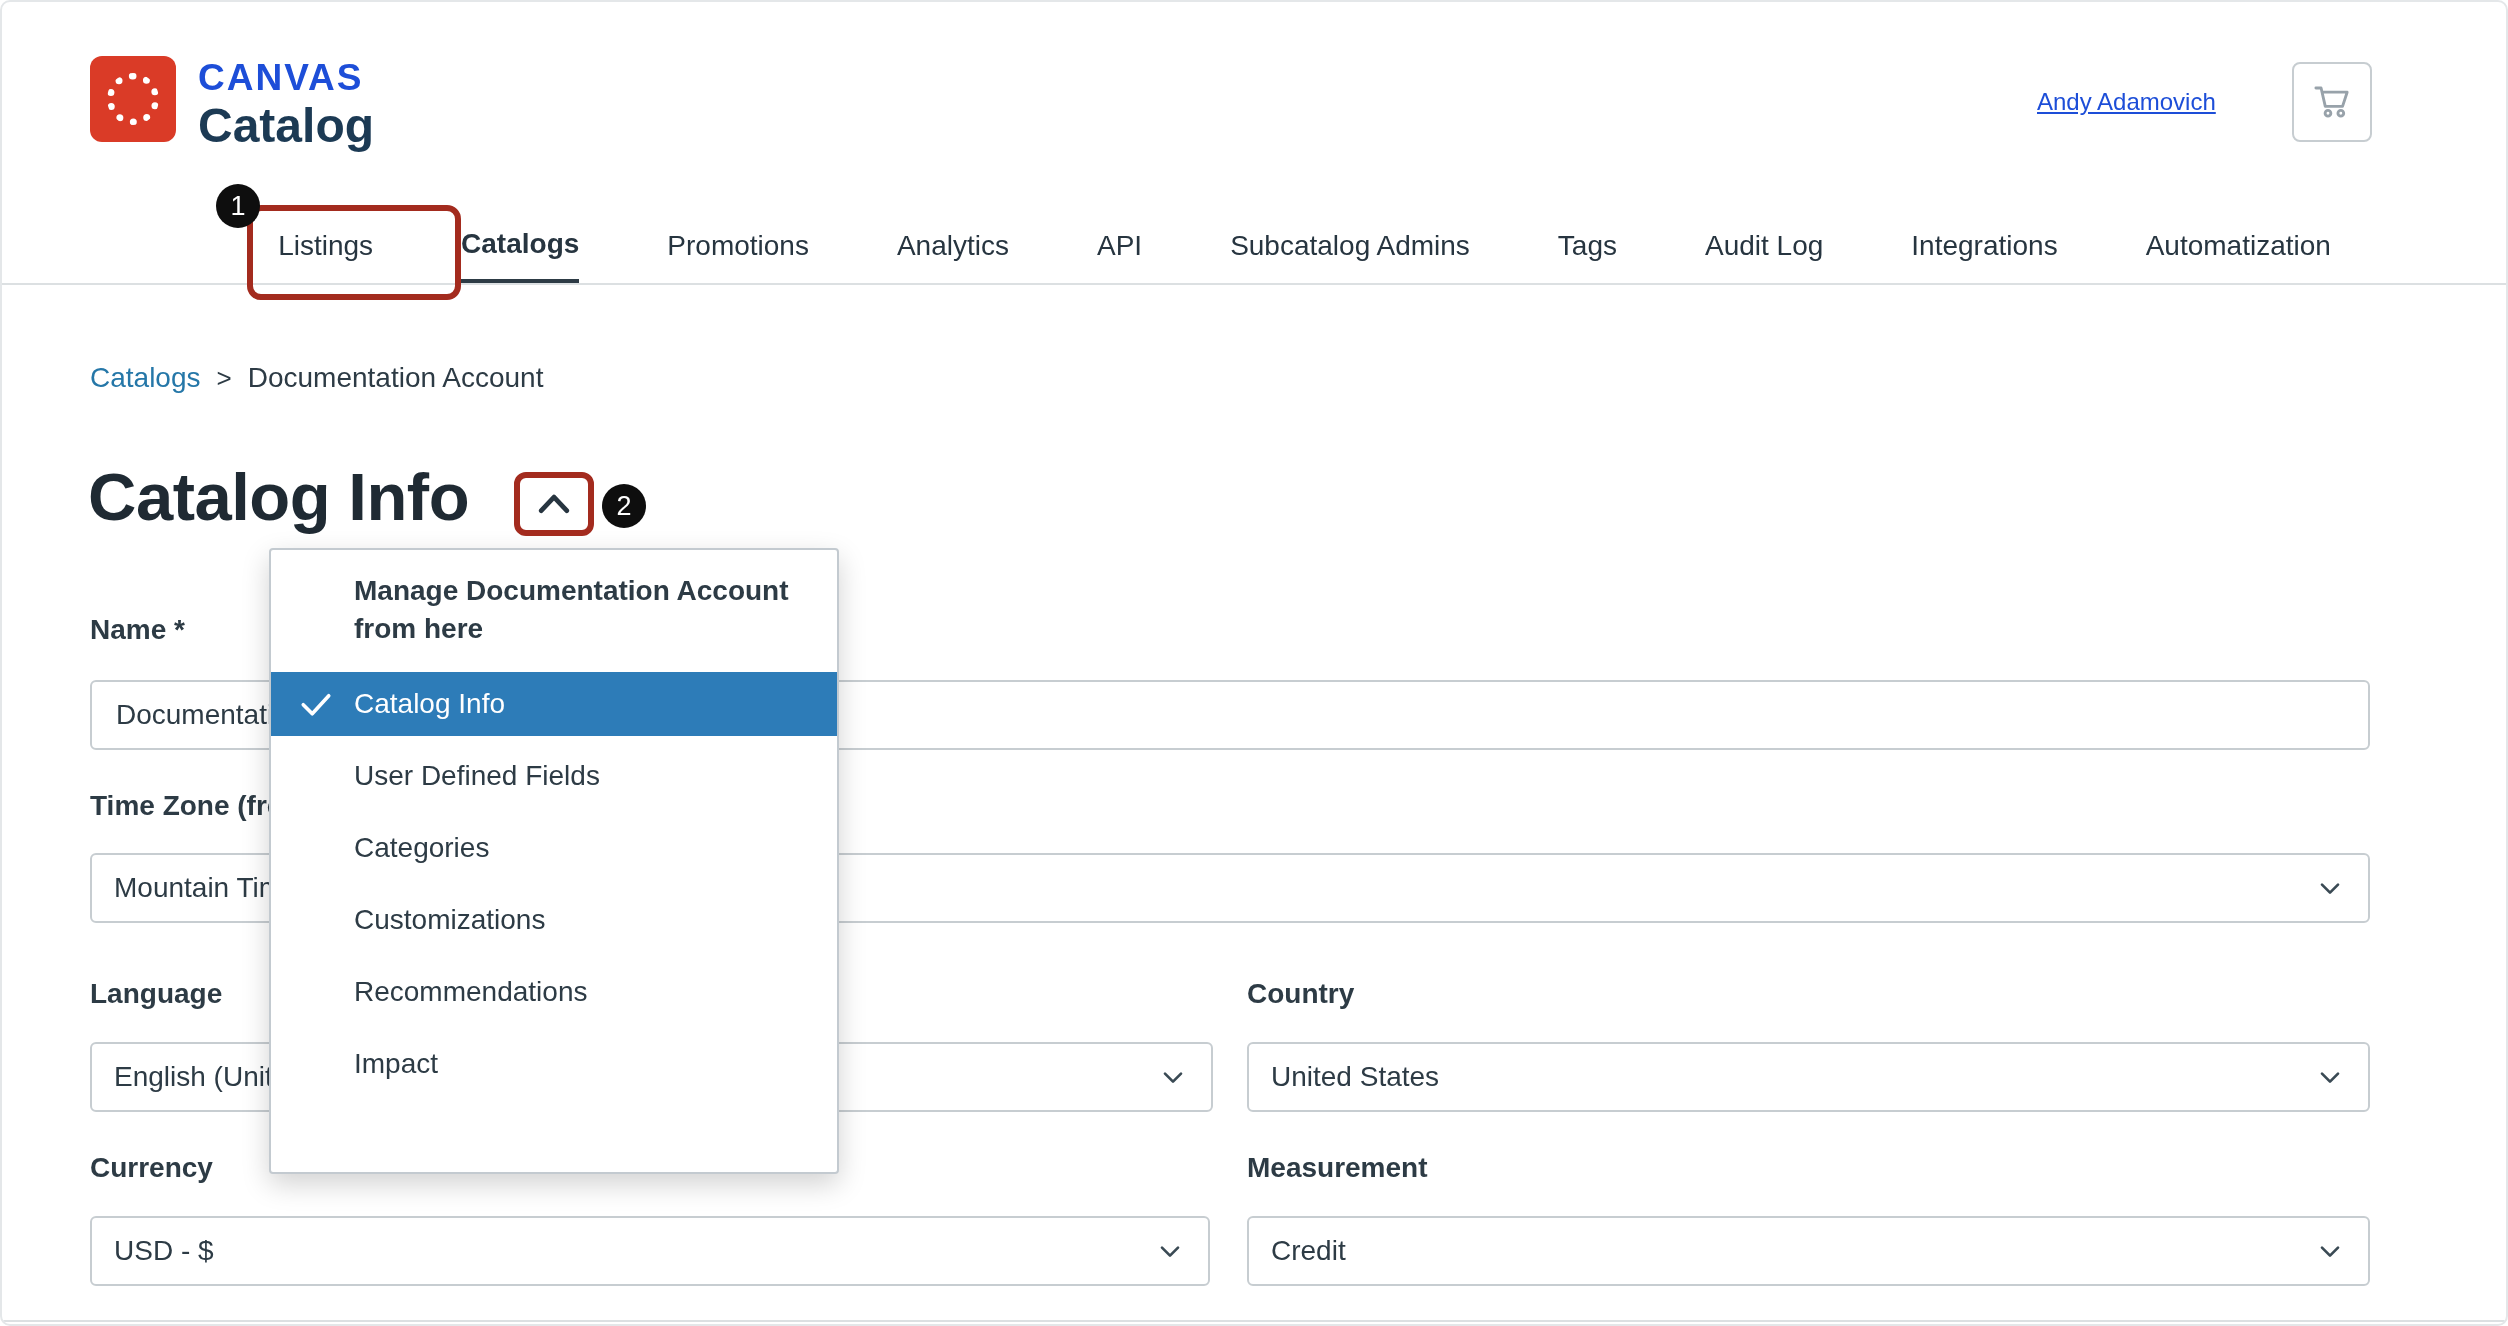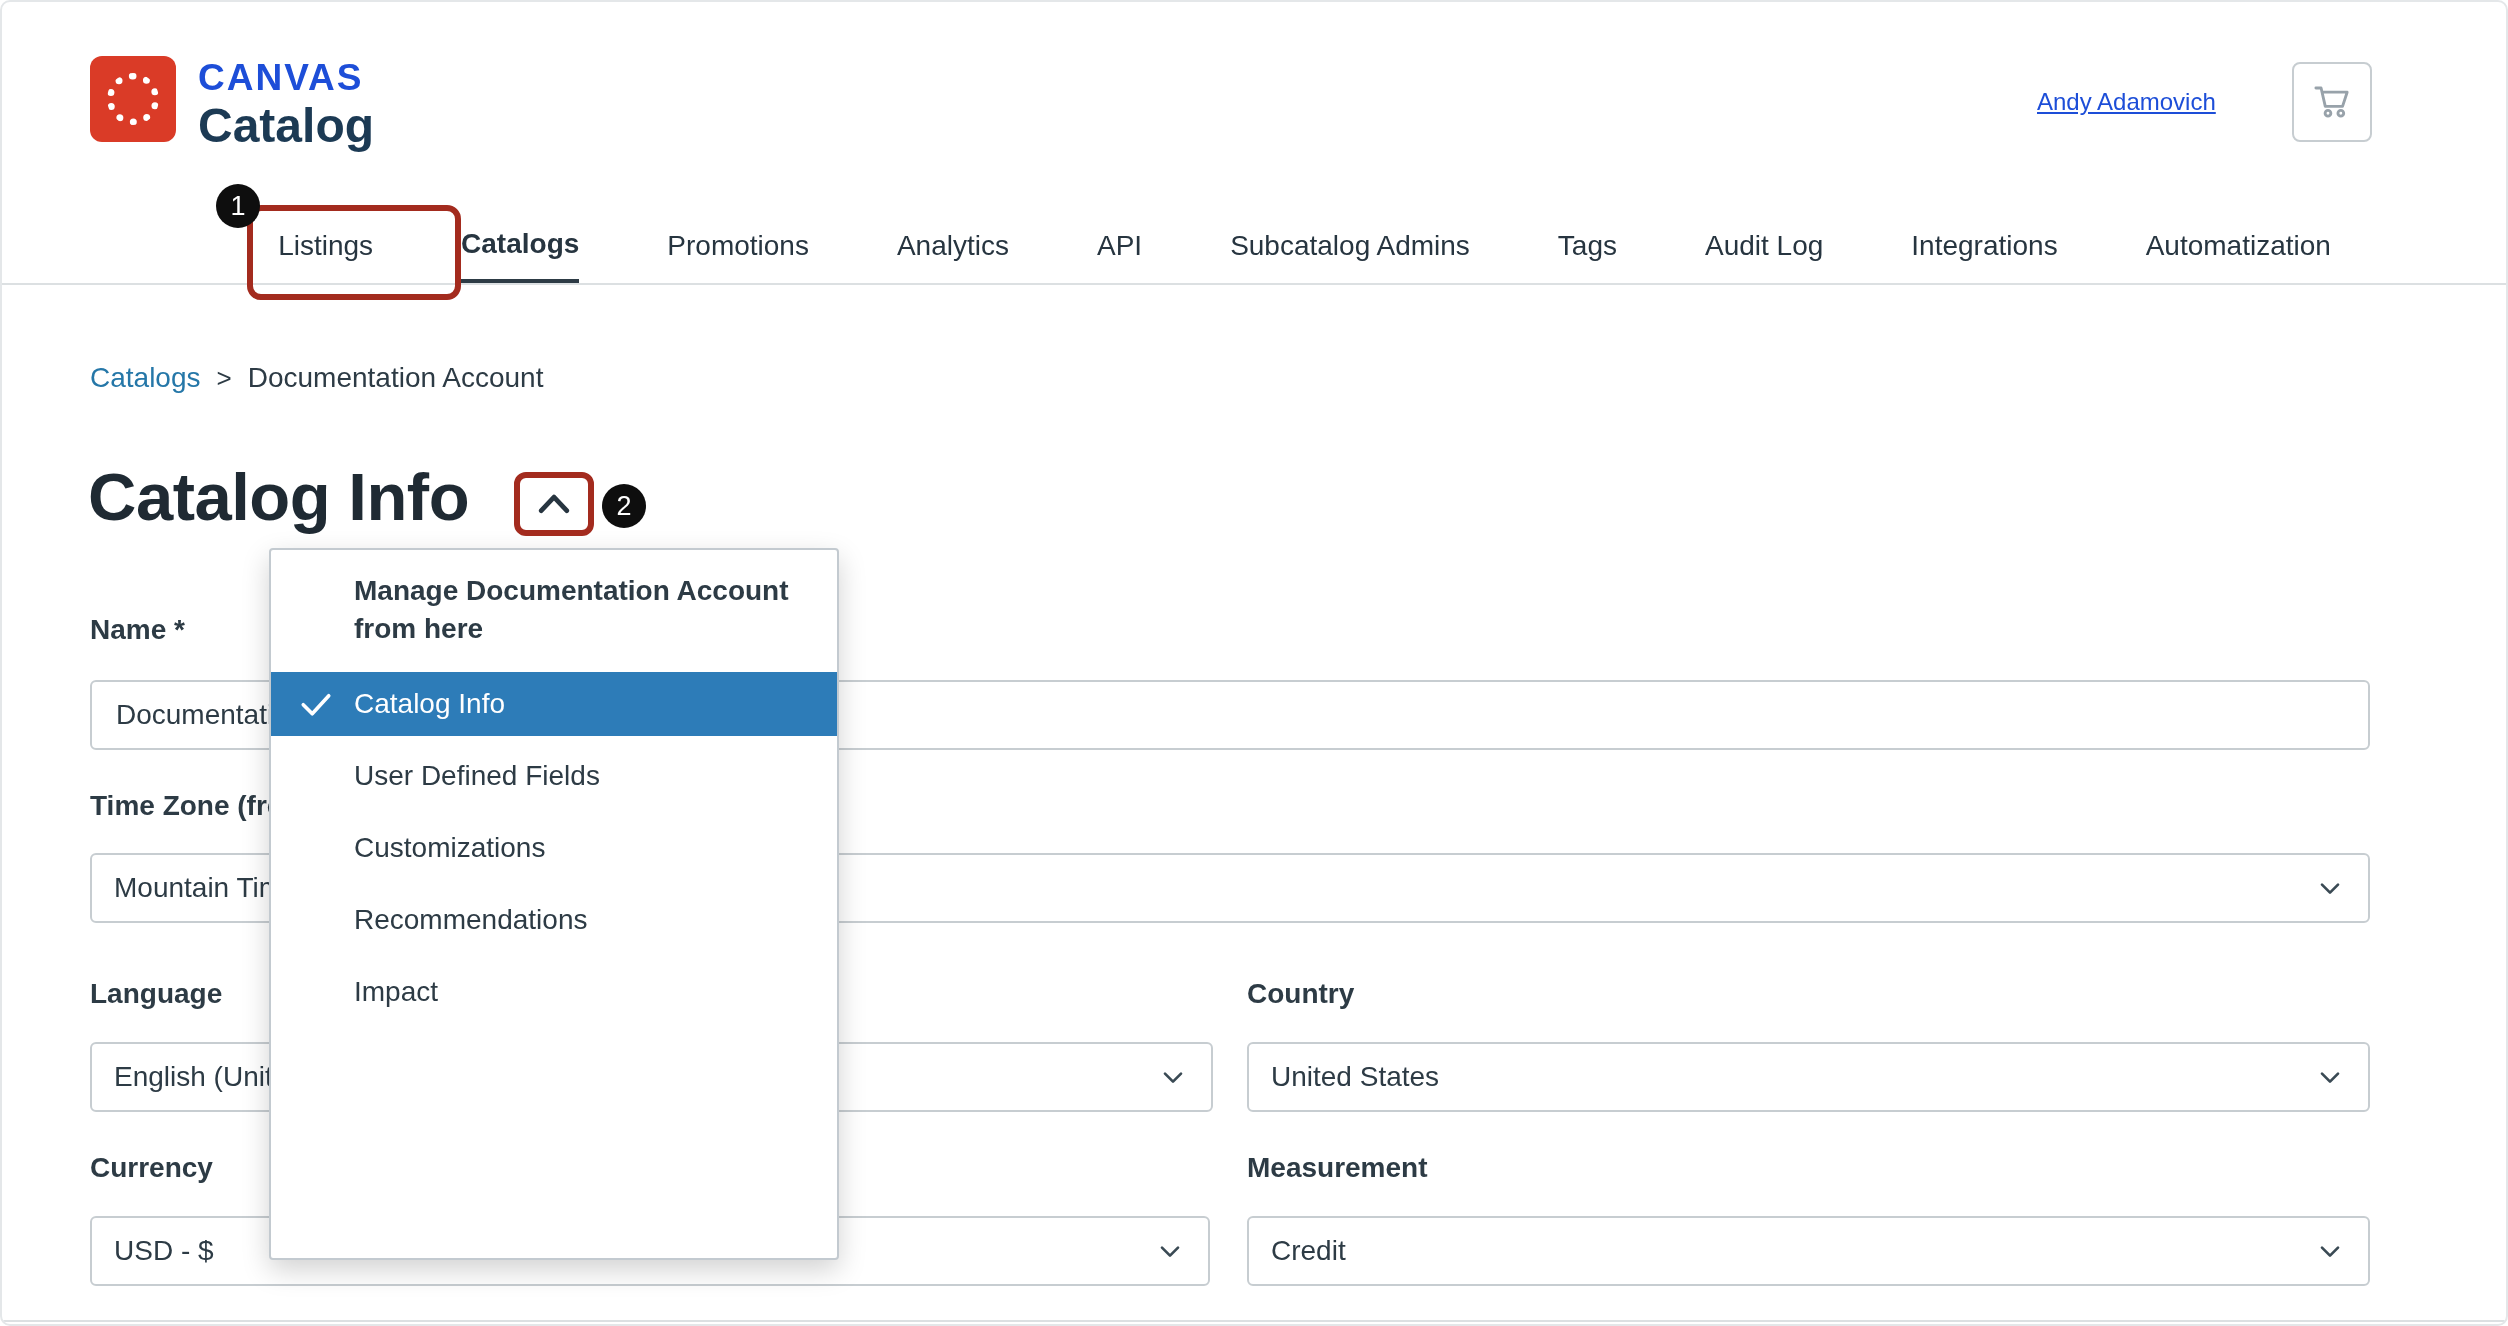--- a/index.html
+++ b/index.html
@@ -51,21 +51,21 @@
   .field-label { position:absolute; font-size:28px; font-weight:700; color:#2D3B45; white-space:nowrap; }
   .text-input { position:absolute; height:70px; background:#fff; border:2px solid #C7CDD1; border-radius:6px;
                 font-size:28px; color:#2D3B45; padding:0 24px; font-family:inherit; }
   .selectbox { position:absolute; height:70px; background:#fff; border:2px solid #C7CDD1; border-radius:6px;
                display:flex; align-items:center; justify-content:space-between; padding:0 22px; font-size:28px;
                color:#2D3B45; cursor:pointer; }
   .select-value { white-space:nowrap; overflow:hidden; }
   .chev { flex-shrink:0; display:flex; align-items:center; }
 
   
-  .menu { position:absolute; left:267px; top:546px; width:570px; height:712px; background:#fff;
+  .menu { position:absolute; left:267px; top:546px; width:570px; height:626px; background:#fff;
           border:2px solid #C3CAD0; border-radius:4px; box-shadow:0 10px 28px rgba(0,0,0,0.18);
           z-index:10; padding-top:22px; }
   .menu-header { padding:0 30px 0 83px; font-size:28px; font-weight:700; line-height:1.35; color:#2D3B45; }
   .menu-list { margin-top:24px; }
   .menu-item { position:relative; height:64px; margin-bottom:8px; display:flex; align-items:center;
                padding-left:83px; font-size:28px; color:#2D3B45; cursor:pointer; }
   .menu-item.selected { background:#2D7CB8; color:#fff; }
   .check { position:absolute; left:27px; top:14px; width:36px; height:36px; }
 
   .bottom-rule { position:absolute; left:0; top:1318px; width:100%; height:2px; background:#DCE0E2; }
@@ -188,20 +188,23 @@
           <svg width="36" height="36" viewBox="0 0 24 24" fill="none" stroke="#fff" stroke-width="2.4" stroke-linecap="round" stroke-linejoin="round">
               <path d="M3.5 12.5 L9.5 18.5 L20.5 6.5"></path>
             </svg>
         </span>
         <span>Catalog Info</span>
       </div>
       <div class="menu-item">
         <span>User Defined Fields</span>
       </div>
       <div class="menu-item">
+        <span>Categories</span>
+      </div>
+      <div class="menu-item">
         <span>Customizations</span>
       </div>
       <div class="menu-item">
         <span>Recommendations</span>
       </div>
       <div class="menu-item">
         <span>Impact</span>
       </div>
     </div>
   </div>

